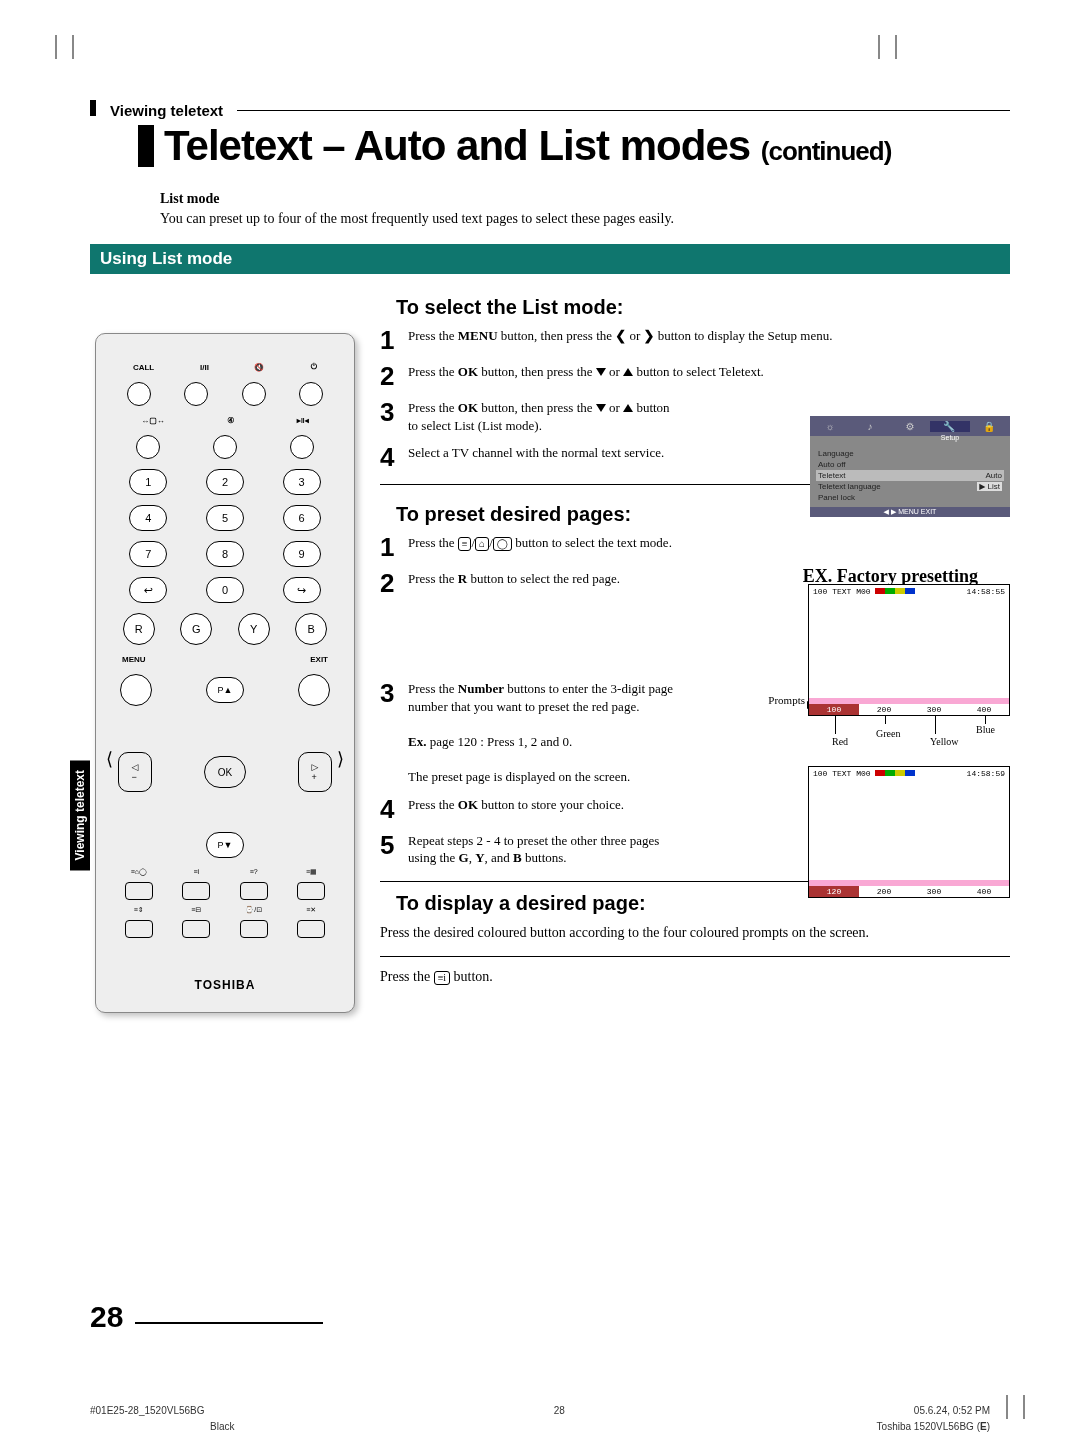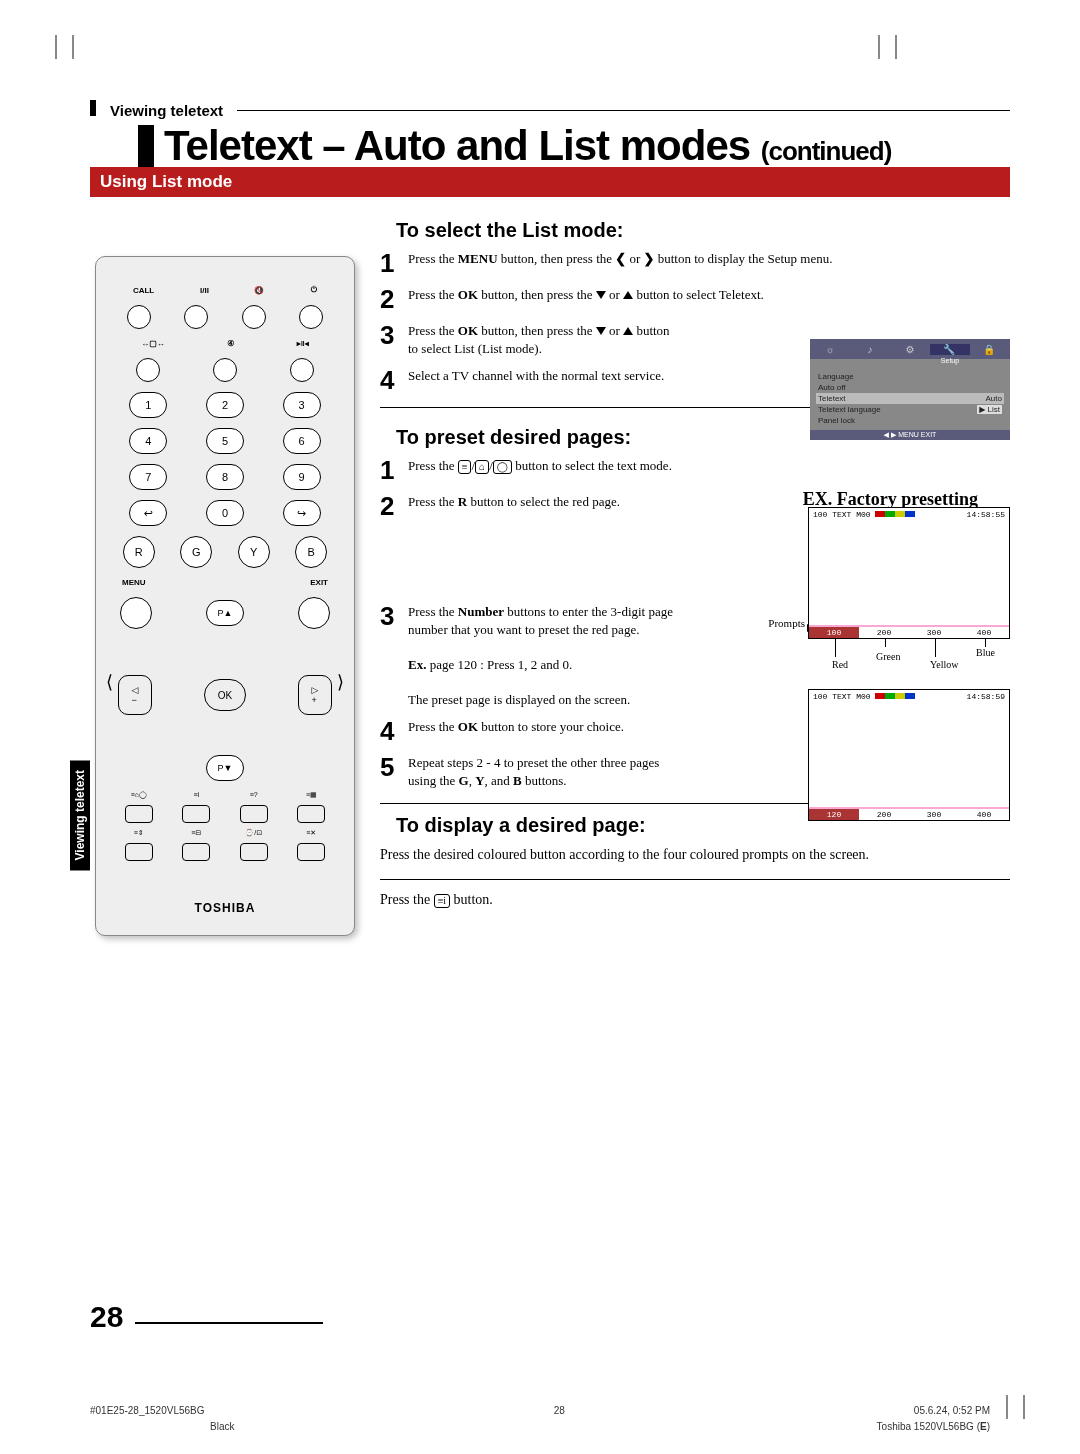--- a/index.html
+++ b/index.html
@@ -32,21 +32,21 @@
 
   .title-row { display: flex; align-items: baseline; padding-left: 48px; }
   .title-bar { width: 16px; align-self: stretch; background: #000; margin-right: 10px; }
   .main-title { font-family: Arial, Helvetica, sans-serif; font-weight: 900; font-size: 42px; letter-spacing: -1px; line-height: 1; }
   .main-title .cont { font-size: 26px; font-weight: 900; }
 
   .intro { margin-top: 22px; margin-bottom: 16px; font-size: 14px; line-height: 1.4; padding-left: 70px; }
   .intro b { font-weight: bold; }
 
   .section-bar {
-    background: #b91c1c; color: #fff;
+    background: #0f766e; color: #fff;
     font-family: Arial, Helvetica, sans-serif;
     font-weight: bold; font-size: 17px;
     padding: 5px 10px; margin-bottom: 14px;
   }
 
   .two-col { display: flex; gap: 20px; }
   .left-col { width: 270px; flex: 0 0 270px; }
   .right-col { flex: 1; position: relative; }
 
   
@@ -112,21 +112,21 @@
   .ex-label { position:absolute; right:32px; top:278px; font-size:18px; }
   .ex-label b{font-weight:bold;}
   .ttx-screen {
     position:absolute; right:0; width:200px; height:130px; border:1px solid #000;
     background:#fff; font-family: 'Courier New', monospace; font-size:8px;
   }
   .ttx-screen.first { top: 296px; }
   .ttx-screen.second { top: 478px; }
   .ttx-screen .hdr { padding:2px 4px; font-size:8px; display:flex; justify-content:space-between;}
   .ttx-screen .prompts { position:absolute; bottom:0; left:0; right:0; display:flex; }
-  .ttx-screen .prompts div { flex:1; text-align:center; font-size:8px; padding:1px 0; border-top:2px solid #f9a8d4;}
+  .ttx-screen .prompts div { flex:1; text-align:center; font-size:8px; padding:1px 0; border-top:6px solid #f9a8d4;}
   .ttx-screen .prompts .red { background:#aa3333; color:#fff;}
   .color-bars { display:inline-block; margin-left:4px;}
   .color-bars span{ display:inline-block; width:10px; height:6px;}
 
   .pr-label { position:absolute; right:205px; top:406px; font-size:11px; text-align:right; width:60px;}
   .pr-arrow { position:absolute; right:195px; top:413px; width:0;height:0;border-top:4px solid transparent;border-bottom:4px solid transparent;border-left:8px solid #000;}
   .color-anno { position:absolute; right:0; top:432px; width:200px; font-size:10px;}
   .color-anno .r{position:absolute; left:22px; top:16px;}
   .color-anno .g{position:absolute; left:66px; top:8px;}
   .color-anno .y{position:absolute; left:120px; top:16px;}
@@ -171,20 +171,24 @@
   </div>
 
   <div class="title-row">
     <span class="title-bar"></span>
     <span class="main-title">
       <span>Teletext – Auto and List modes</span>
       <span class="cont">(continued)</span>
     </span>
   </div>
 
+  <div class="intro">
+    <b>List mode</b><br>
+    <span>You can preset up to four of the most frequently used text pages to select these pages easily.</span>
+  </div>
 
   <div class="section-bar">Using List mode</div>
 
   <div class="two-col">
 
     <div class="left-col">
       <div class="remote">
         <div class="row">
           <span class="label">CALL</span>
           <span class="label">I/II</span>

